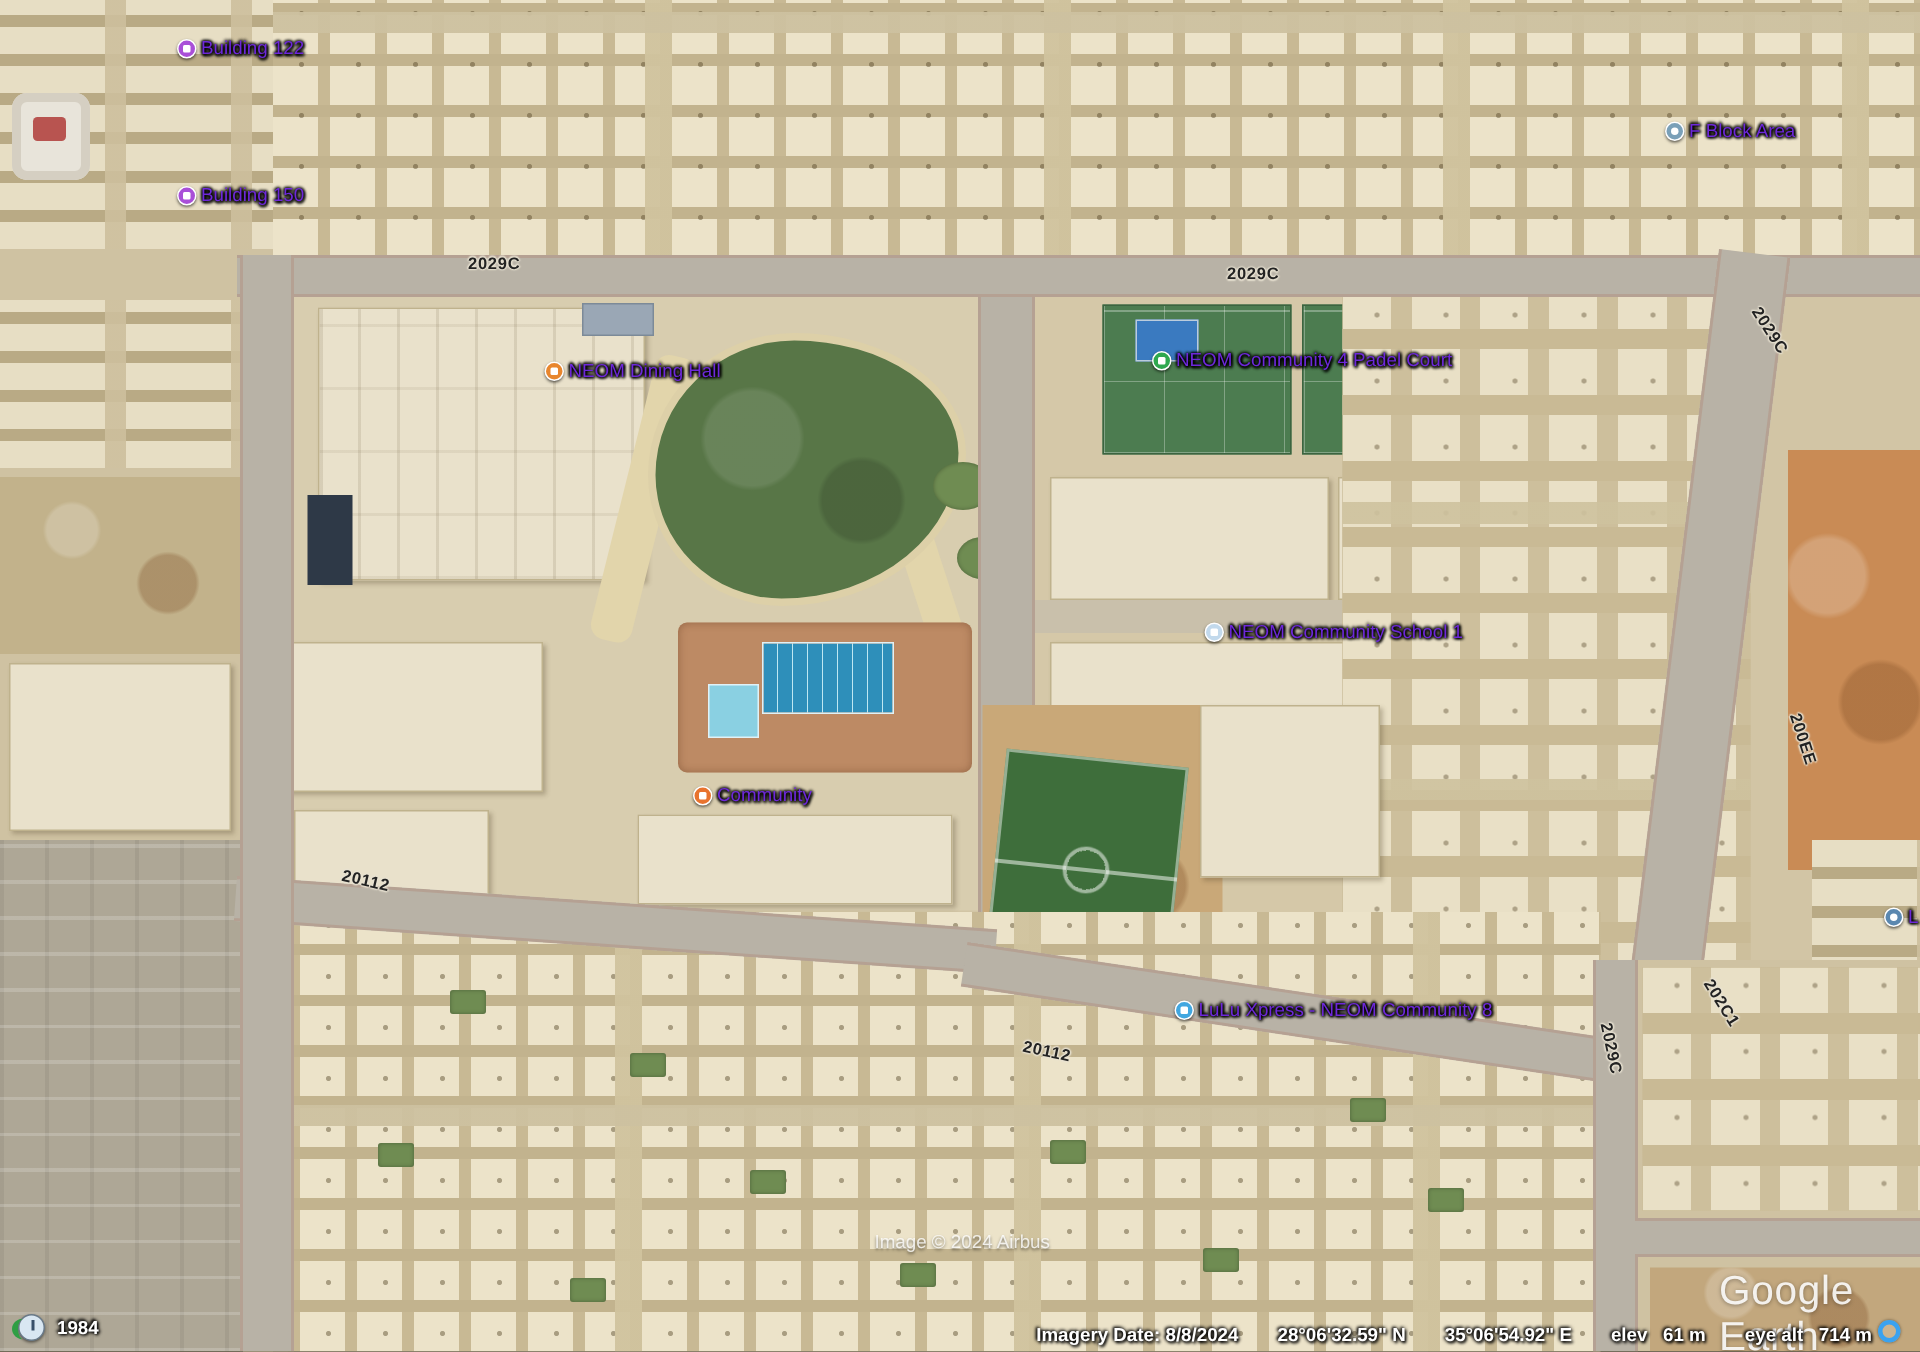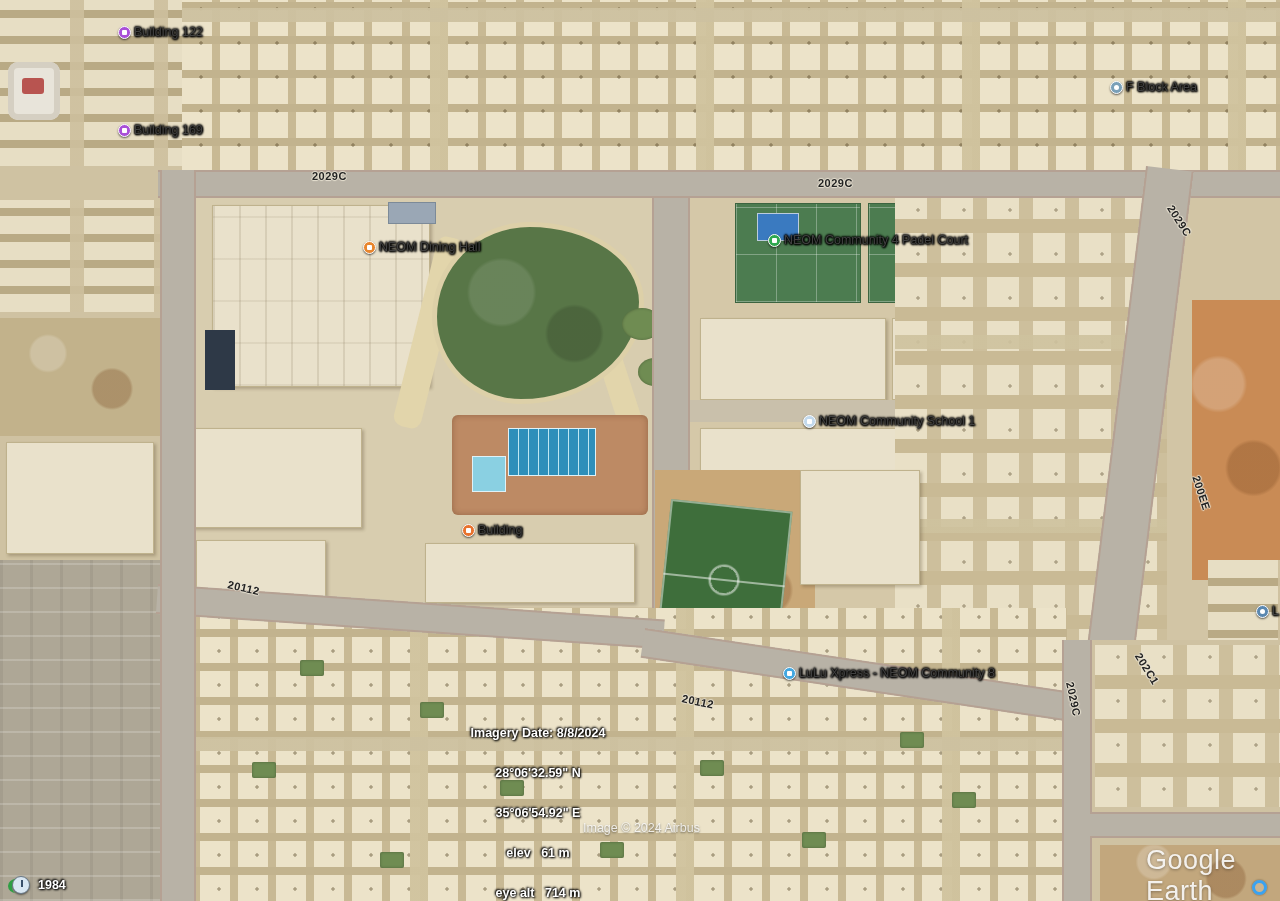--- a/index.html
+++ b/index.html
@@ -45,40 +45,40 @@
   }
 
   
   .road-label{
     font-size:11px;font-weight:bold;color:#232323;white-space:nowrap;
     transform-origin:left center;letter-spacing:.5px;
     text-shadow:-1px 0 1px #e8e2d2, 1px 0 1px #e8e2d2, 0 -1px 1px #e8e2d2, 0 1px 1px #e8e2d2;
   }
   .marker{white-space:nowrap;display:flex;align-items:center;gap:3px;}
   .mlabel{
-    position:static;font-size:12.5px;color:#404040;
+    position:static;font-size:12.5px;color:#6d28d9;
     text-shadow:-1px 0 2px #000, 1px 0 2px #000, 0 -1px 2px #000, 0 1px 2px #000, 1px 1px 2px #000;
   }
   .micon{position:static;width:13px;height:13px;border-radius:50%;border:1.5px solid #fff;
     box-shadow:0 1px 2px rgba(0,0,0,.6);flex:0 0 auto;display:flex;align-items:center;justify-content:center;}
   .micon::after{content:"";width:5px;height:5px;background:#fff;border-radius:1px;}
   .m-pin-icon{border-radius:50% 50% 50% 50%;position:relative;}
   .m-pin-icon::before{content:"";position:absolute;left:3px;top:11px;
     border-left:4px solid transparent;border-right:4px solid transparent;border-top:7px solid inherit;}
   .m-pin-icon::after{border-radius:50%;}
 
   
   .hud-text{color:#fff;font-size:12.5px;font-weight:bold;white-space:nowrap;
     text-shadow:0 0 3px #000, 1px 1px 2px #000, -1px -1px 2px #000;}
   .watermark{left:1146px;top:845px;font-size:27px;color:rgba(255,255,255,.88);
     text-shadow:0 1px 3px rgba(0,0,0,.35);letter-spacing:.5px;}
   .attribution{left:583px;top:821px;font-size:12.5px;color:rgba(255,255,255,.8);
     text-shadow:0 1px 2px rgba(0,0,0,.5);}
-  .statusbar{left:0;top:880px;width:1076px;height:20px;display:flex;justify-content:flex-end;
-    gap:26px;align-items:center;flex-direction:column;}
+  .statusbar{left:0;top:880px;width:1248px;height:20px;display:flex;justify-content:flex-end;
+    gap:26px;align-items:center;}
   .statusbar span{position:static;}
   .compass-ring{left:1252px;top:880px;width:15px;height:15px;border:3.5px solid #3aa2f0;
     border-radius:50%;background:rgba(255,255,255,.15);box-shadow:0 0 2px rgba(0,0,0,.5);}
   .clock-icon{left:12px;top:876px;width:18px;height:18px;border-radius:50%;
     background:#d9e7f2;border:1px solid #6a7a88;box-shadow:0 1px 2px rgba(0,0,0,.5);}
   .clock-icon::before{content:"";position:absolute;left:8px;top:3px;width:2px;height:7px;background:#39506a;}
   .clock-icon::after{content:"";position:absolute;left:-5px;top:2px;width:12px;height:14px;
     border-left:4px solid #2f9e44;border-radius:50% 0 0 50%;}
   .year-text{left:38px;top:878px;}
 
@@ -192,41 +192,41 @@
       <span class="road-label" style="left: 228px; top: 578px; transform: rotate(13deg);">20112</span>
       <span class="road-label" style="left: 682px; top: 692px; transform: rotate(12deg);">20112</span>
     </div>
   <div id="markers" style="left:0;top:0;width:100%;height:100%">
       <div class="marker" style="left: 118px; top: 25px;">
         <span class="micon m-building-icon" style="background: rgb(169, 79, 216);"></span>
         <span class="mlabel">Building 122</span>
       </div>
       <div class="marker" style="left: 118px; top: 123px;">
         <span class="micon m-building-icon" style="background: rgb(169, 79, 216);"></span>
-        <span class="mlabel">Building 169</span>
+        <span class="mlabel">Building 150</span>
       </div>
       <div class="marker" style="left: 1110px; top: 80px;">
         <span class="micon m-pin-icon" style="background: rgb(122, 160, 184);"></span>
         <span class="mlabel">F Block Area</span>
       </div>
       <div class="marker" style="left: 363px; top: 240px;">
         <span class="micon m-restaurant-icon" style="background: rgb(232, 134, 46);"></span>
         <span class="mlabel">NEOM Dining Hall</span>
       </div>
       <div class="marker" style="left: 768px; top: 233px;">
         <span class="micon m-sports-icon" style="background: rgb(47, 168, 79);"></span>
         <span class="mlabel">NEOM Community 4 Padel Court</span>
       </div>
       <div class="marker" style="left: 803px; top: 414px;">
         <span class="micon m-school-icon" style="background: rgb(194, 217, 236);"></span>
         <span class="mlabel">NEOM Community School 1</span>
       </div>
       <div class="marker" style="left: 462px; top: 523px;">
         <span class="micon m-coffee-icon" style="background: rgb(232, 115, 46);"></span>
-        <span class="mlabel">Building</span>
+        <span class="mlabel">Community</span>
       </div>
       <div class="marker" style="left: 783px; top: 666px;">
         <span class="micon m-cart-icon" style="background: rgb(66, 167, 224);"></span>
         <span class="mlabel">LuLu Xpress - NEOM Community 8</span>
       </div>
       <div class="marker" style="left: 1256px; top: 604px;">
         <span class="micon m-pin-icon" style="background: rgb(91, 136, 176);"></span>
         <span class="mlabel">L</span>
       </div>
     </div>

